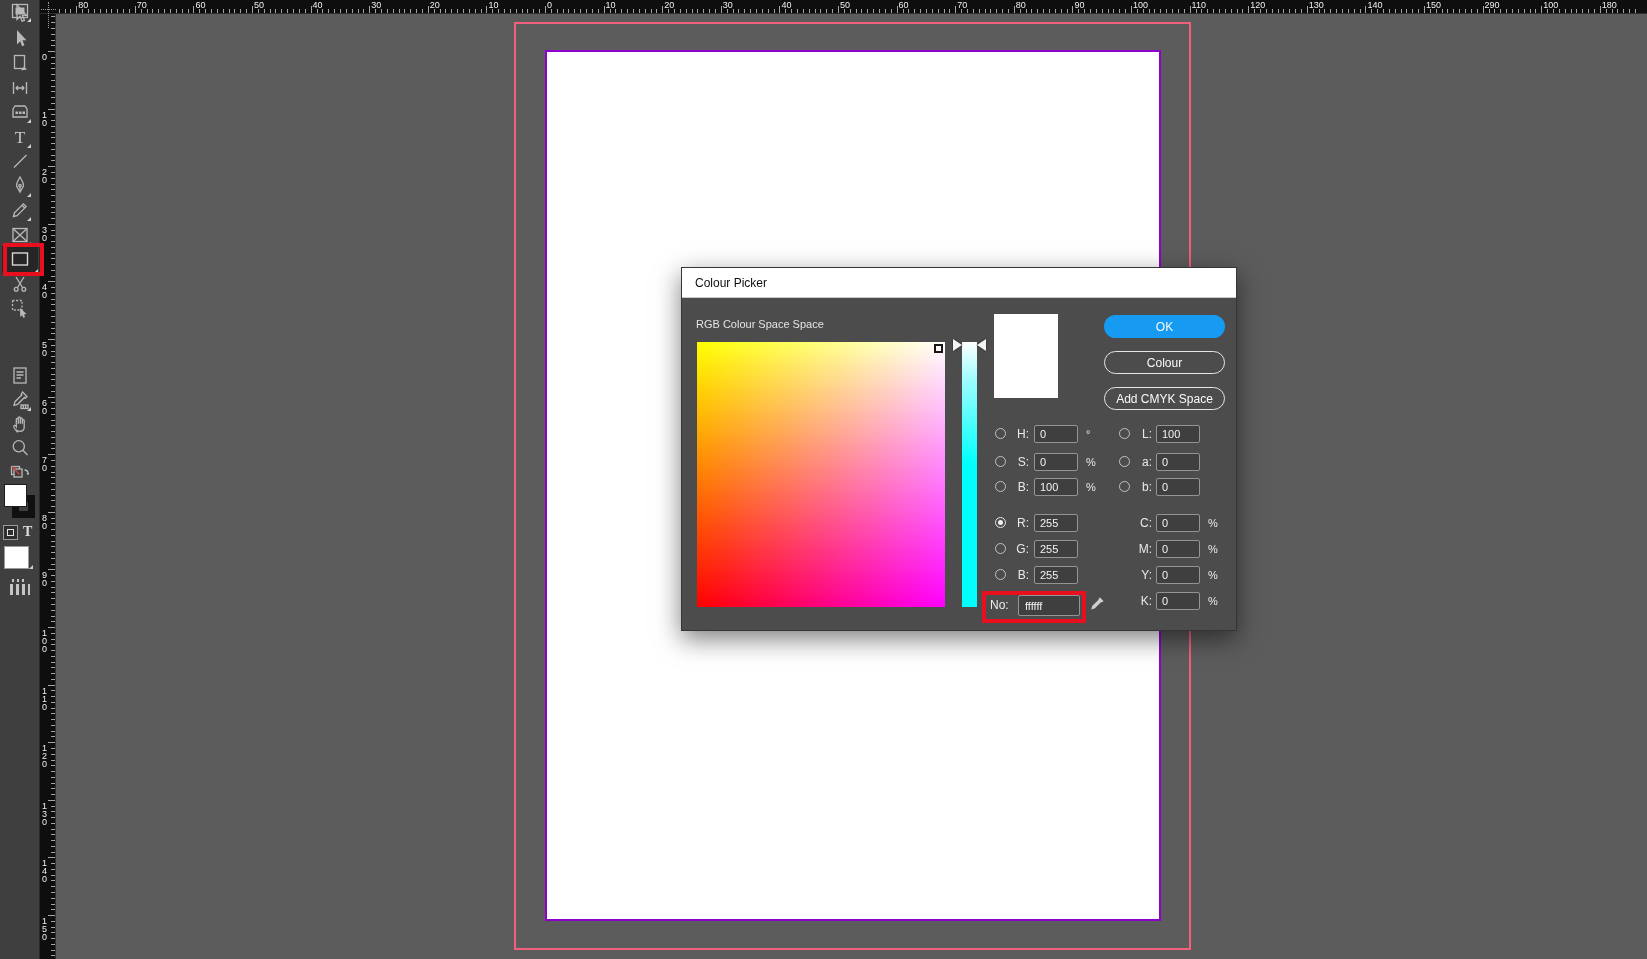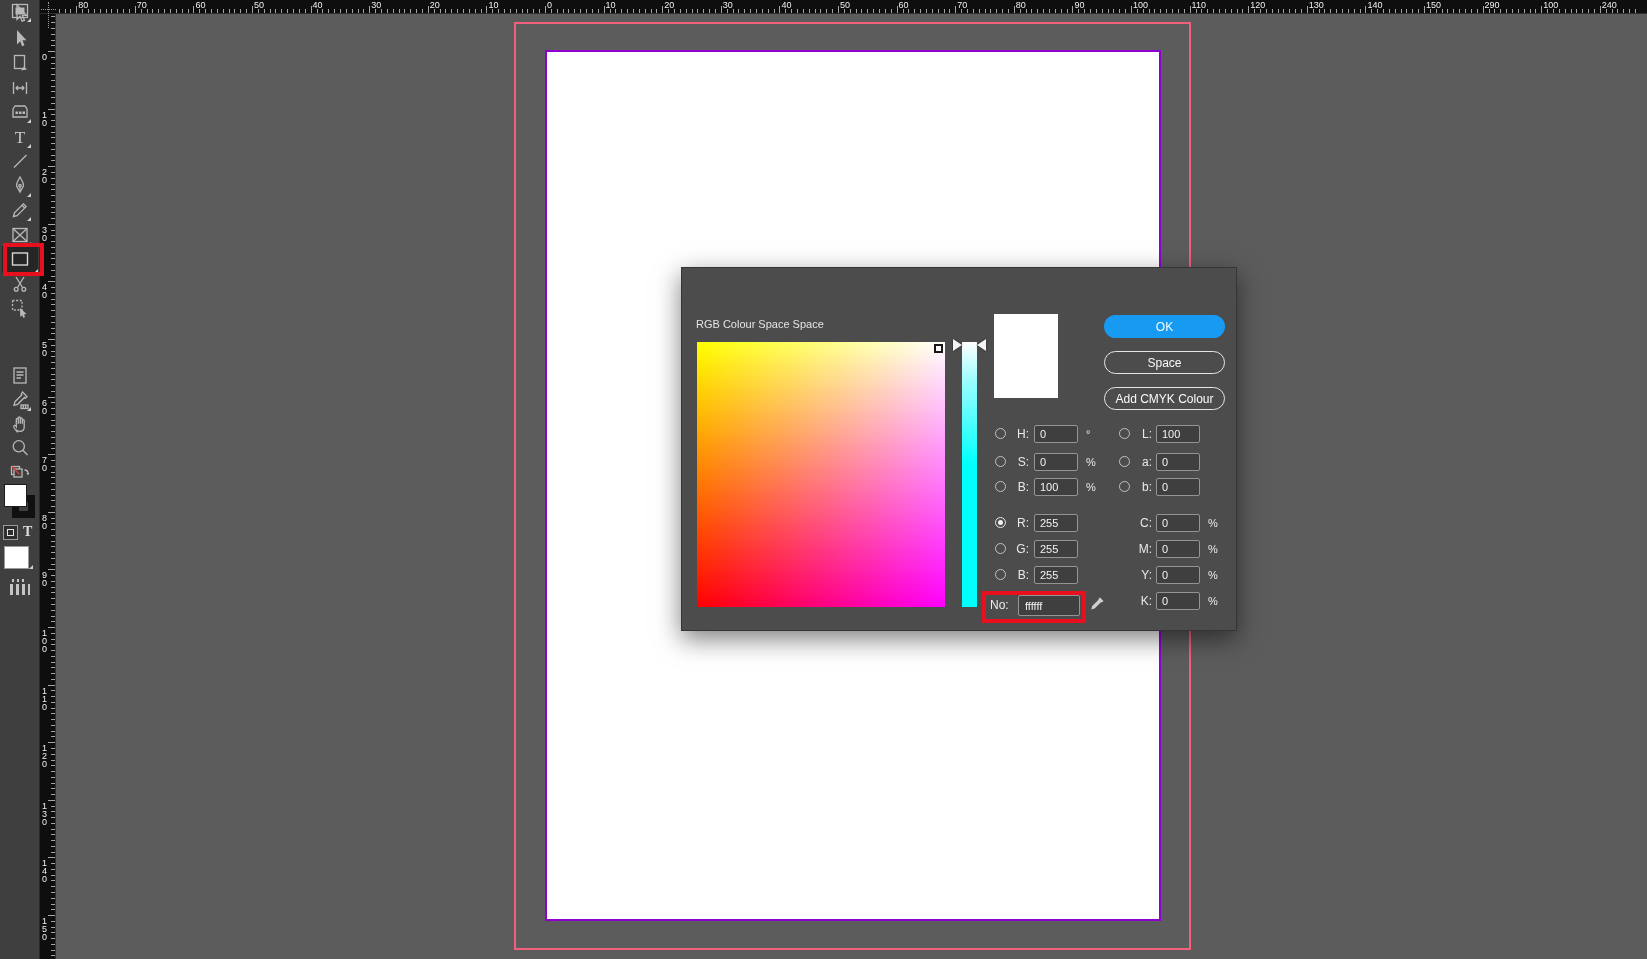--- a/index.html
+++ b/index.html
@@ -384,21 +384,21 @@
       <div class="h-label" style="left: 975.8px;">80</div>
       <div class="h-label" style="left: 1034.4px;">90</div>
       <div class="h-label" style="left: 1093px;">100</div>
       <div class="h-label" style="left: 1151.6px;">110</div>
       <div class="h-label" style="left: 1210.2px;">120</div>
       <div class="h-label" style="left: 1268.8px;">130</div>
       <div class="h-label" style="left: 1327.4px;">140</div>
       <div class="h-label" style="left: 1386px;">150</div>
       <div class="h-label" style="left: 1444.6px;">290</div>
       <div class="h-label" style="left: 1503.2px;">100</div>
-      <div class="h-label" style="left: 1561.8px;">240</div>
+      <div class="h-label" style="left: 1561.8px;">180</div>
     </div>
   <div id="v-ruler">
       <div class="v-tick" style="top: 2.4px; width: 4px;"></div>
       <div class="v-tick" style="top: 8.2px; width: 4px;"></div>
       <div class="v-tick" style="top: 14px; width: 4px;"></div>
       <div class="v-tick" style="top: 19.7px; width: 4px;"></div>
       <div class="v-tick" style="top: 25.5px; width: 4px;"></div>
       <div class="v-tick" style="top: 31.2px; width: 4px;"></div>
       <div class="v-tick" style="top: 37px; width: 7px;"></div>
       <div class="v-tick" style="top: 42.8px; width: 4px;"></div>
@@ -724,38 +724,41 @@
         <svg width="22" height="22">
           <rect x="3.5" y="4.5" width="15" height="13" stroke="#b9b9b9" fill="none" stroke-width="1.3"></rect>
           <rect x="6.5" y="7.5" width="9" height="7" fill="#b9b9b9"></rect>
         </svg>
         <div class="flyout-mark"></div>
       </div>
     </div>
   <div id="tool-annotation-box"></div>
 
   <div id="dialog">
+    <div id="dialog-titlebar">
+      <div id="dialog-title">Colour Picker</div>
+    </div>
     <div id="space-view-label">RGB Colour Space Space</div>
 
     <div id="color-field">
       <div id="field-marker"></div>
     </div>
     <div id="color-slider"></div>
     <div id="slider-arrow-left" class="slider-arrow"></div>
     <div id="slider-arrow-right" class="slider-arrow"></div>
     <div id="preview-swatch"></div>
 
     <div id="ok-button" class="dlg-btn">
         <span>OK</span>
       </div>
     <div id="cancel-button" class="dlg-btn">
-        <span>Space</span>
+        <span>Colour</span>
       </div>
     <div id="add-swatch-button" class="dlg-btn">
-        <span>Add CMYK Colour</span>
+        <span>Add CMYK Space</span>
       </div>
 
     <div id="rows-left"></div>
     <div id="rows-right"></div>
 
     <div id="hex-annotation-box"></div>
     <div id="hex-label">No:</div>
     <div id="hex-field">ffffff</div>
     <svg id="hex-eyedropper-icon" viewBox="0 0 18 18">
       <path d="M12 2.5l3.5 3.5-1.6 1.6-.7-.7-6.6 6.6-3.4 1 1-3.4 6.6-6.6-.6-.6z" fill="#cfcfcf"></path>

